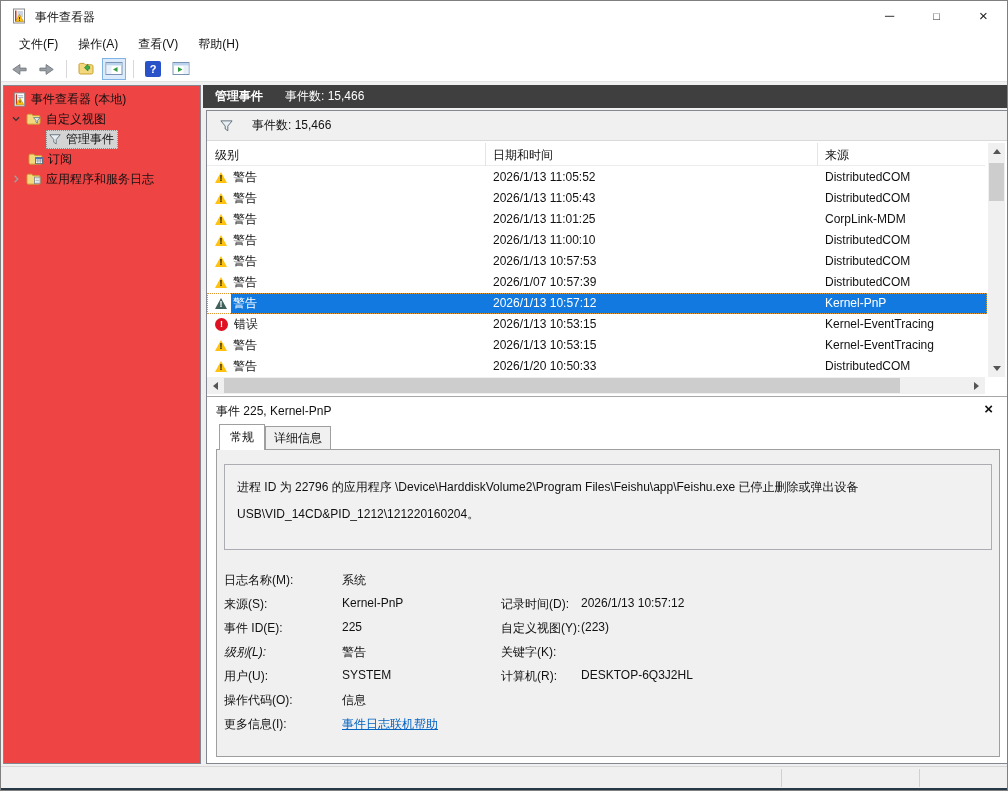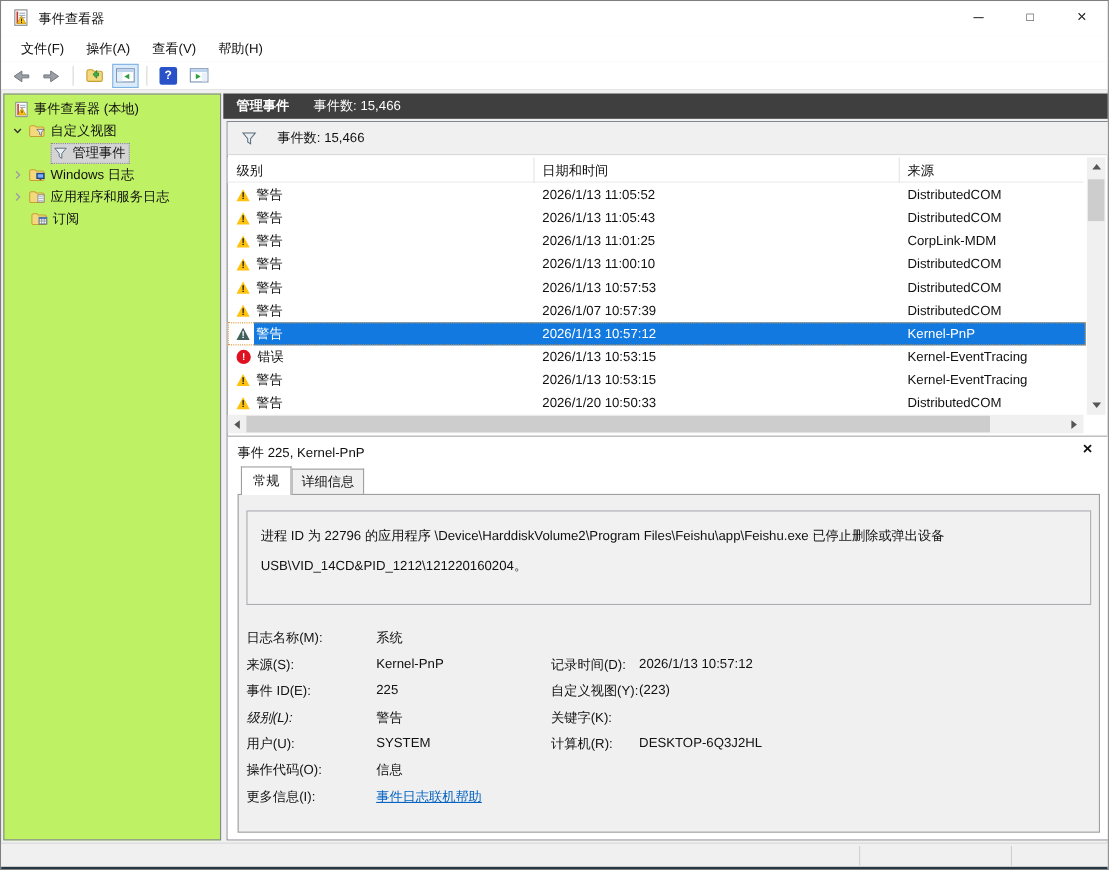--- a/index.html
+++ b/index.html
@@ -16,21 +16,21 @@
   
   .menubar{position:absolute;left:0;top:31px;width:100%;height:24px;background:#fff;display:flex;align-items:center;padding-left:8px;}
   .menu-item{padding:0 10px;height:24px;line-height:24px;}
   
   .toolbar{position:absolute;left:0;top:55px;width:100%;height:26px;background:#fff;border-bottom:1px solid #e3e3e3;display:flex;align-items:center;padding-left:6px;gap:4px;}
   .tbtn{width:24px;height:22px;display:flex;align-items:center;justify-content:center;}
   .tbtn.active{background:#dcebfb;border:1px solid #7fb2e5;}
   .tsep{width:1px;height:18px;background:#d8d8d8;margin:0 3px;}
   .help-btn{width:16px;height:16px;background:#2952c8;border-radius:2px;color:#fff;font-weight:bold;font-size:11px;line-height:16px;text-align:center;}
   
-  .tree{position:absolute;left:2px;top:84px;width:198px;height:679px;background:#bef264;border:1px solid #828790;padding-top:3px;}
+  .tree{position:absolute;left:2px;top:84px;width:198px;height:679px;background:#ef4444;border:1px solid #828790;padding-top:3px;}
   .titem{height:20px;display:flex;align-items:center;gap:4px;white-space:nowrap;}
   .chev{width:12px;display:inline-flex;justify-content:center;}
   .sel-bg{display:inline-flex;align-items:center;gap:4px;background:#d4d4d4;outline:1px dotted #8a8a8a;outline-offset:-1px;padding:1px 4px 1px 2px;}
   
   .dark-header{position:absolute;left:202px;top:84px;width:806px;height:23px;background:#3f3f3f;color:#fff;display:flex;align-items:center;}
   .dh-title{font-weight:bold;margin-left:12px;}
   .dh-count{margin-left:22px;}
   
   .main{position:absolute;left:205px;top:109px;width:802px;height:654px;background:#fff;border:1px solid #828790;}
   .filterbar{position:absolute;left:0;top:0;width:100%;height:30px;background:#f0f0f0;border-bottom:1px solid #d9d9d9;display:flex;align-items:center;}
@@ -182,66 +182,50 @@
     <div class="titem" style="padding-left:42px;">
       <span class="sel-bg">
         <span>
           <svg width="14" height="13" viewBox="0 0 16 15">
               <path d="M2 2 h12 l-4.6 5.6 v5 l-2.8-1.9 v-3.1 Z" fill="#e8eef2" stroke="#5a6b78"></path>
             </svg>
         </span>
         <span>管理事件</span>
       </span>
     </div>
-    <div class="titem" style="padding-left:6px;">
-      <span class="chev">
-        <svg width="10" height="10" viewBox="0 0 10 10">
-            <path d="M3.6 1.8 L6.8 5 L3.6 8.2" fill="none" stroke="#a0a0a0" stroke-width="1.3"></path>
-          </svg>
-      </span>
-      <span>
-        <svg width="16" height="14" viewBox="0 0 17 15">
-            <path d="M1 4 c0-1 .6-1.6 1.6-1.6 h3.4 l1.4 1.4 h6 c1 0 1.6.6 1.6 1.6 v6 c0 1-.6 1.6-1.6 1.6 H2.6 c-1 0-1.6-.6-1.6-1.6 Z" fill="#f3d87d" stroke="#c8a030"></path>
-            <rect x="8" y="6" width="7" height="5" fill="#2a66c8" stroke="#1a3f86"></rect>
-            <rect x="9" y="7" width="5" height="3" fill="#7fb0ef"></rect>
-            <rect x="10.5" y="11" width="2" height="1.6" fill="#555"></rect>
-          </svg>
-      </span>
-      <span>Windows 日志</span>
-    </div>
-    <div class="titem" style="padding-left:6px;">
-      <span class="chev">
-        <svg width="10" height="10" viewBox="0 0 10 10">
-            <path d="M3.6 1.8 L6.8 5 L3.6 8.2" fill="none" stroke="#a0a0a0" stroke-width="1.3"></path>
-          </svg>
-      </span>
-      <span>
-        <svg width="16" height="14" viewBox="0 0 17 15">
-            <path d="M1 4 c0-1 .6-1.6 1.6-1.6 h3.4 l1.4 1.4 h6 c1 0 1.6.6 1.6 1.6 v6 c0 1-.6 1.6-1.6 1.6 H2.6 c-1 0-1.6-.6-1.6-1.6 Z" fill="#f3d87d" stroke="#c8a030"></path>
-            <rect x="9" y="5.5" width="6" height="7" fill="#fff" stroke="#8a8a8a"></rect>
-            <rect x="10" y="7" width="4" height="0.8" fill="#9ab"></rect>
-            <rect x="10" y="8.7" width="4" height="0.8" fill="#9ab"></rect>
-            <rect x="10" y="10.4" width="4" height="0.8" fill="#9ab"></rect>
-          </svg>
-      </span>
-      <span>应用程序和服务日志</span>
-    </div>
     <div class="titem" style="padding-left:24px;">
       <span>
         <svg width="16" height="14" viewBox="0 0 17 15">
             <path d="M1 4 c0-1 .6-1.6 1.6-1.6 h3.4 l1.4 1.4 h6 c1 0 1.6.6 1.6 1.6 v6 c0 1-.6 1.6-1.6 1.6 H2.6 c-1 0-1.6-.6-1.6-1.6 Z" fill="#f3d87d" stroke="#c8a030"></path>
             <rect x="8" y="6" width="7.5" height="6.5" fill="#fff" stroke="#5a6b78"></rect>
             <rect x="8" y="6" width="7.5" height="1.8" fill="#4a78c8"></rect>
             <line x1="10.5" y1="6" x2="10.5" y2="12.5" stroke="#5a6b78" stroke-width="0.6"></line>
             <line x1="13" y1="6" x2="13" y2="12.5" stroke="#5a6b78" stroke-width="0.6"></line>
             <line x1="8" y1="9.6" x2="15.5" y2="9.6" stroke="#5a6b78" stroke-width="0.6"></line>
           </svg>
       </span>
       <span>订阅</span>
     </div>
+    <div class="titem" style="padding-left:6px;">
+      <span class="chev">
+        <svg width="10" height="10" viewBox="0 0 10 10">
+            <path d="M3.6 1.8 L6.8 5 L3.6 8.2" fill="none" stroke="#a0a0a0" stroke-width="1.3"></path>
+          </svg>
+      </span>
+      <span>
+        <svg width="16" height="14" viewBox="0 0 17 15">
+            <path d="M1 4 c0-1 .6-1.6 1.6-1.6 h3.4 l1.4 1.4 h6 c1 0 1.6.6 1.6 1.6 v6 c0 1-.6 1.6-1.6 1.6 H2.6 c-1 0-1.6-.6-1.6-1.6 Z" fill="#f3d87d" stroke="#c8a030"></path>
+            <rect x="9" y="5.5" width="6" height="7" fill="#fff" stroke="#8a8a8a"></rect>
+            <rect x="10" y="7" width="4" height="0.8" fill="#9ab"></rect>
+            <rect x="10" y="8.7" width="4" height="0.8" fill="#9ab"></rect>
+            <rect x="10" y="10.4" width="4" height="0.8" fill="#9ab"></rect>
+          </svg>
+      </span>
+      <span>应用程序和服务日志</span>
+    </div>
   </div>
 
   <div class="dark-header">
     <span class="dh-title">管理事件</span>
     <span class="dh-count">事件数: 15,466</span>
   </div>
 
   <div class="main">
 
     <div class="filterbar">

